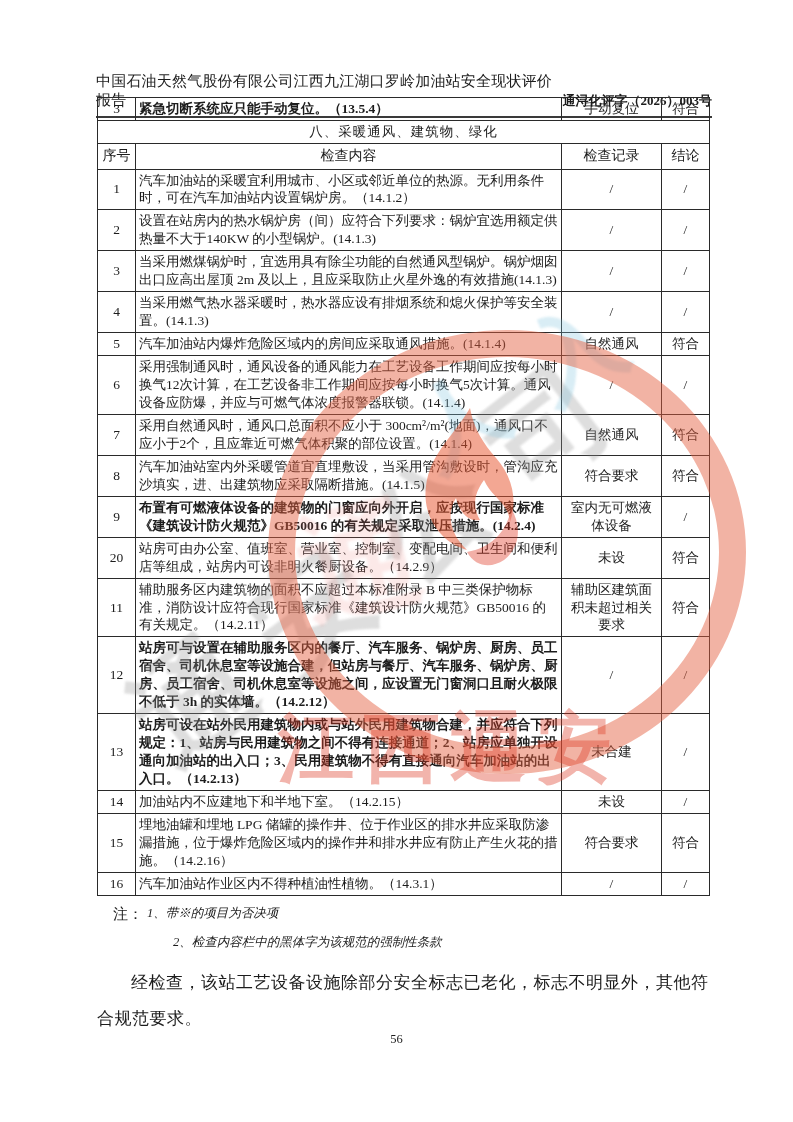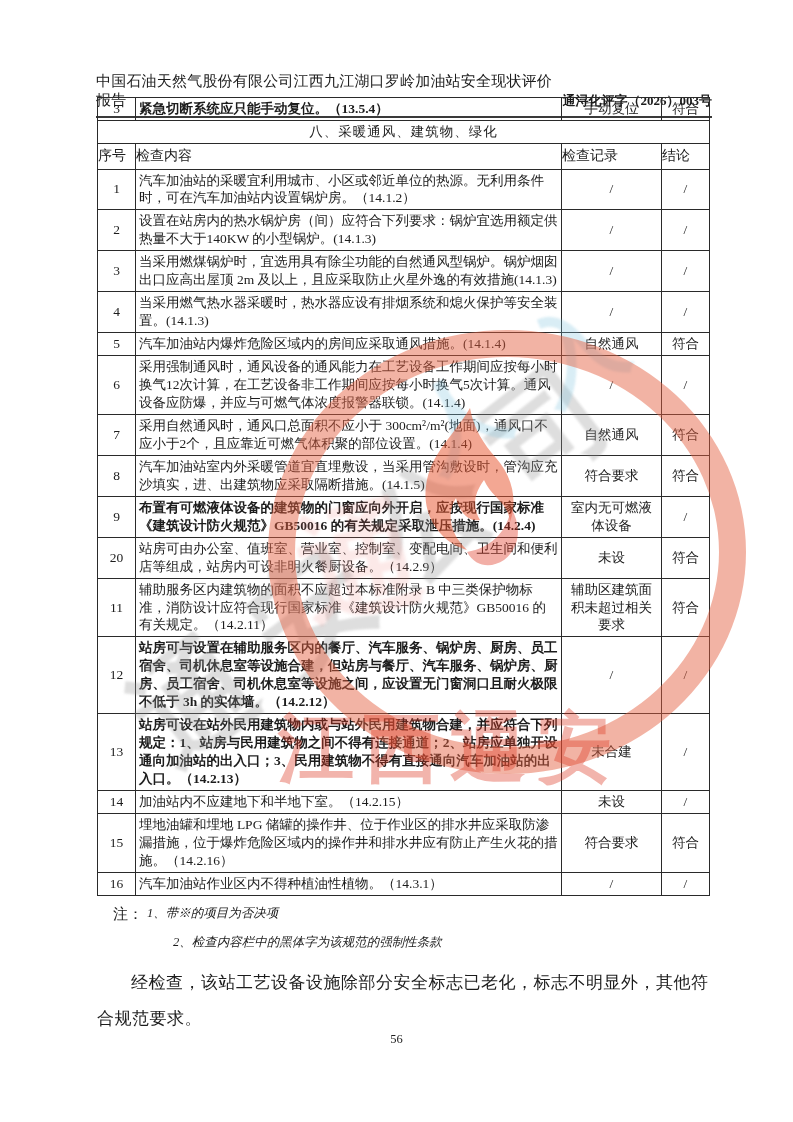--- a/index.html
+++ b/index.html
@@ -29,21 +29,21 @@
   table.checklist td{
     border:1px solid #2a2a2a;
     font-size:13.5px;line-height:1.33;
     padding:2px 3px;
     vertical-align:middle;
     word-break:break-all;
   }
   td.c-no{text-align:center;padding:2px 0;}
   td.c-rec,td.c-con{text-align:center;line-height:1.25;}
   td.section-cell{text-align:center;font-size:14.5px;padding:4px 0;letter-spacing:1px;}
-  tr.head-row td{font-size:14px;padding:3px 0;}
+  tr.head-row td{text-align:center;font-size:14px;padding:3px 0;}
   td.mand{font-weight:bold;}
   
   .notes{margin-top:9px;margin-left:16px;}
   .note-line{font-size:12.5px;font-style:italic;margin-bottom:4px;display:flex;}
   .note-label{font-size:15px;font-style:normal;margin-right:4px;}
   .note-2{margin-left:60px;margin-top:10px;}
   .closing{
     margin-top:14px;
     font-size:17px;line-height:2.15;
     text-indent:2em;

